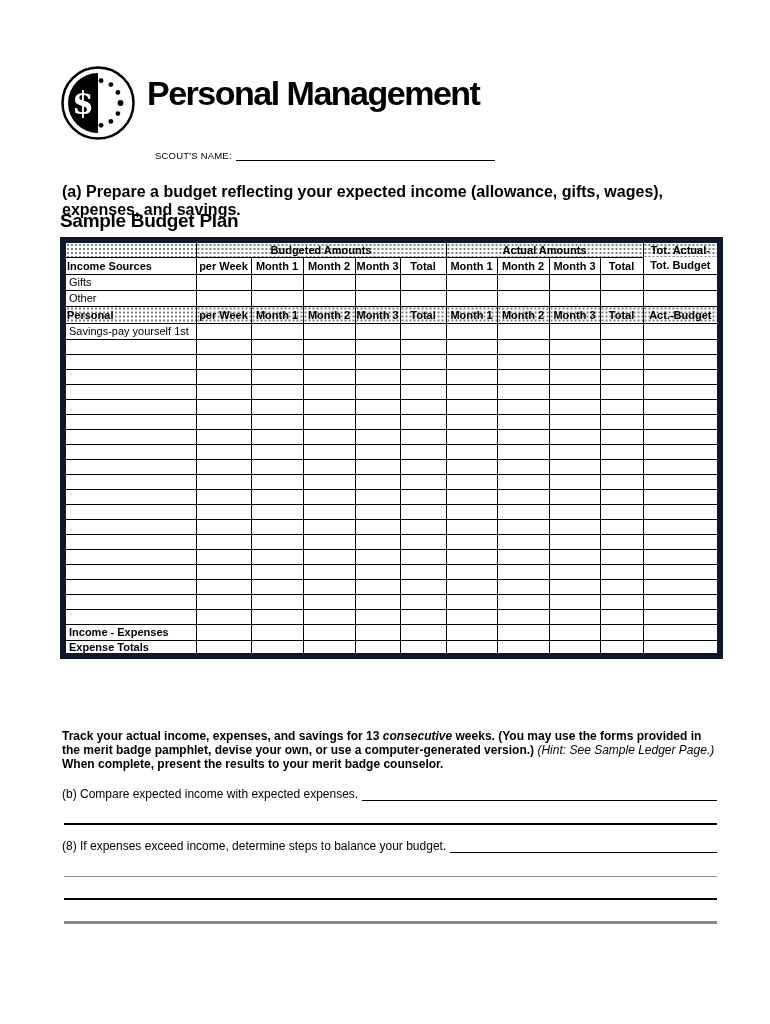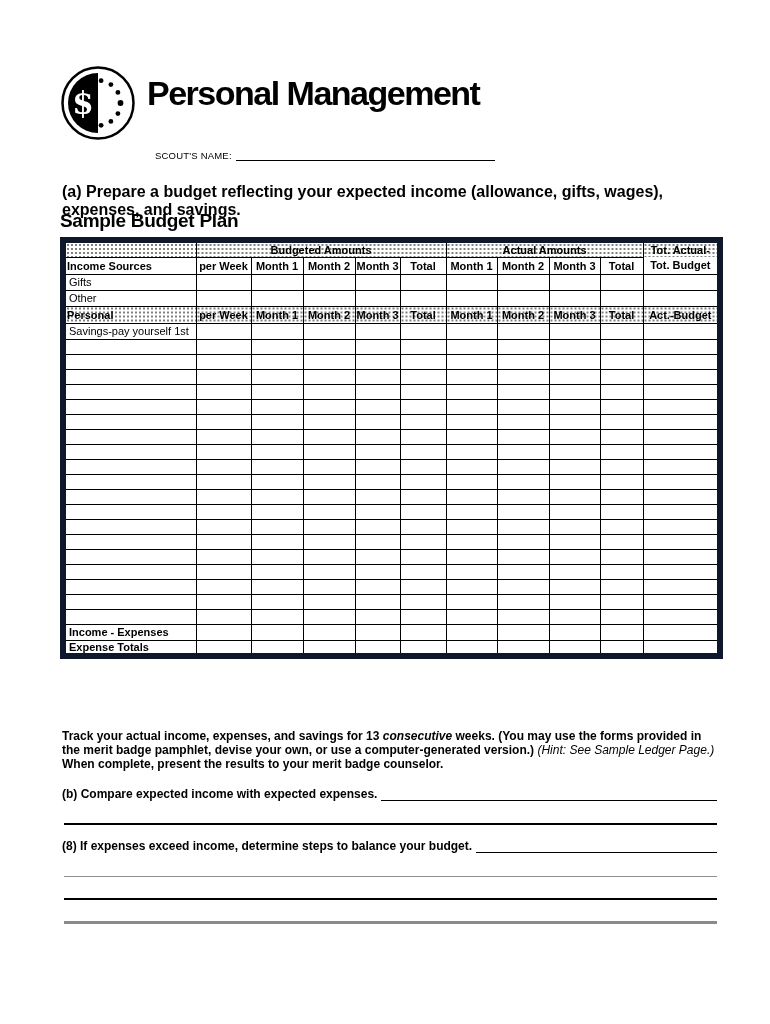--- a/index.html
+++ b/index.html
@@ -60,21 +60,21 @@
   .track-note {
     left: 62px; top: 729px; width: 658px;
     font-size: 12px; font-weight: bold; line-height: 14px;
   }
   .track-note .bi { font-style: italic; }
   .track-note .hint { font-style: italic; font-weight: normal; }
 
   .answer-row {
     display: flex; align-items: flex-end;
     left: 62px; width: 655px;
-    font-size: 12px; font-weight: bold;
+    font-size: 12px; font-weight: normal;
   }
   .answer-row .txt { white-space: nowrap; }
   .answer-row .fill { flex: 1; height: 12px; border-bottom: 1.5px solid #000; margin-left: 4px; }
   .row-b  { top: 787px; }
   .row-b1 { top: 839px; }
 
   .hline { left: 64px; width: 653px; }
   .hline-1 { top: 812px; height: 13px; border-bottom: 2px solid #000; }
   .hline-2 { top: 864px; height: 13px; border-bottom: 1.5px solid #8f8f8f; }
   .hline-3 { top: 887px; height: 13px; border-bottom: 2px solid #000; }

